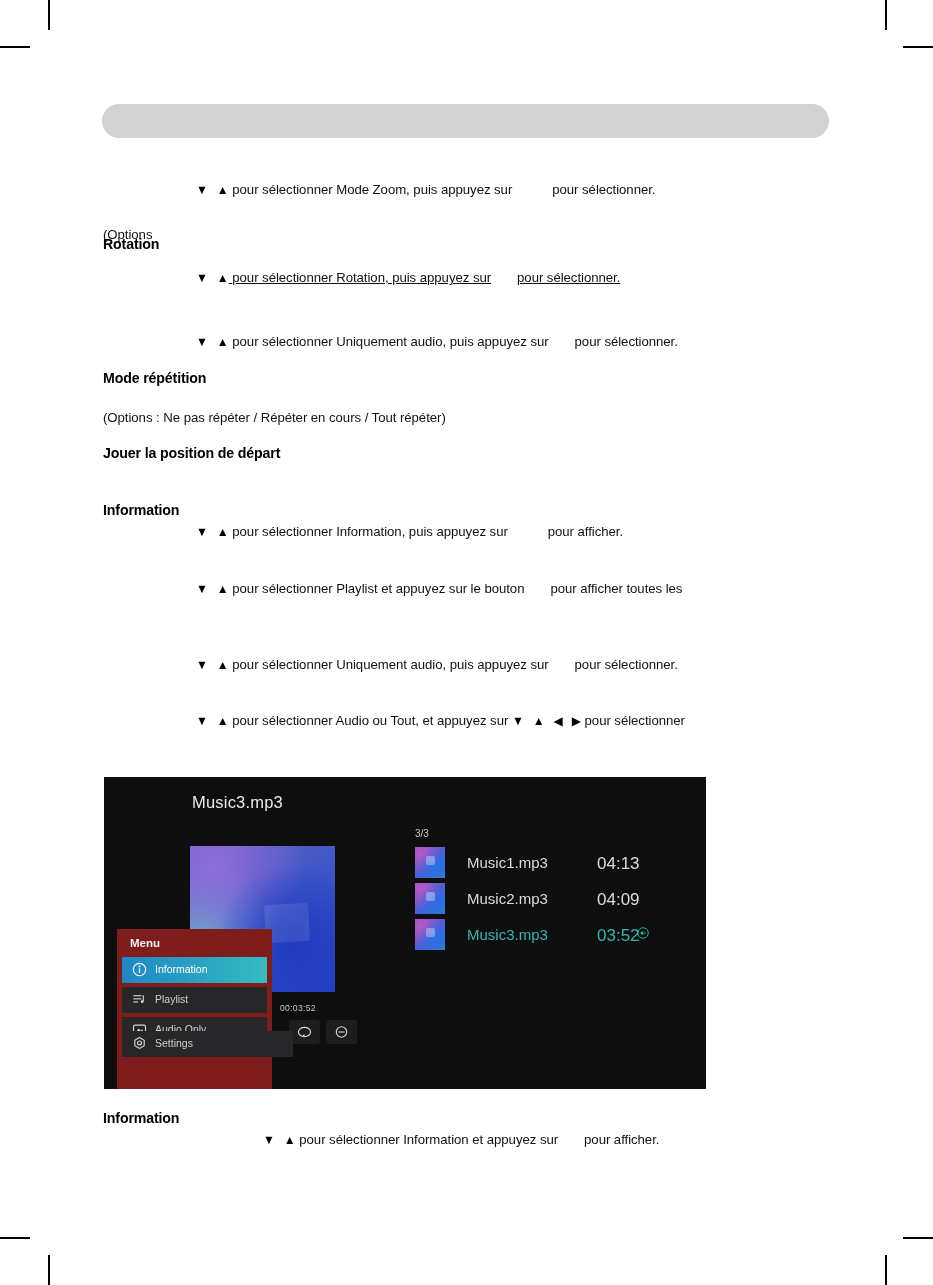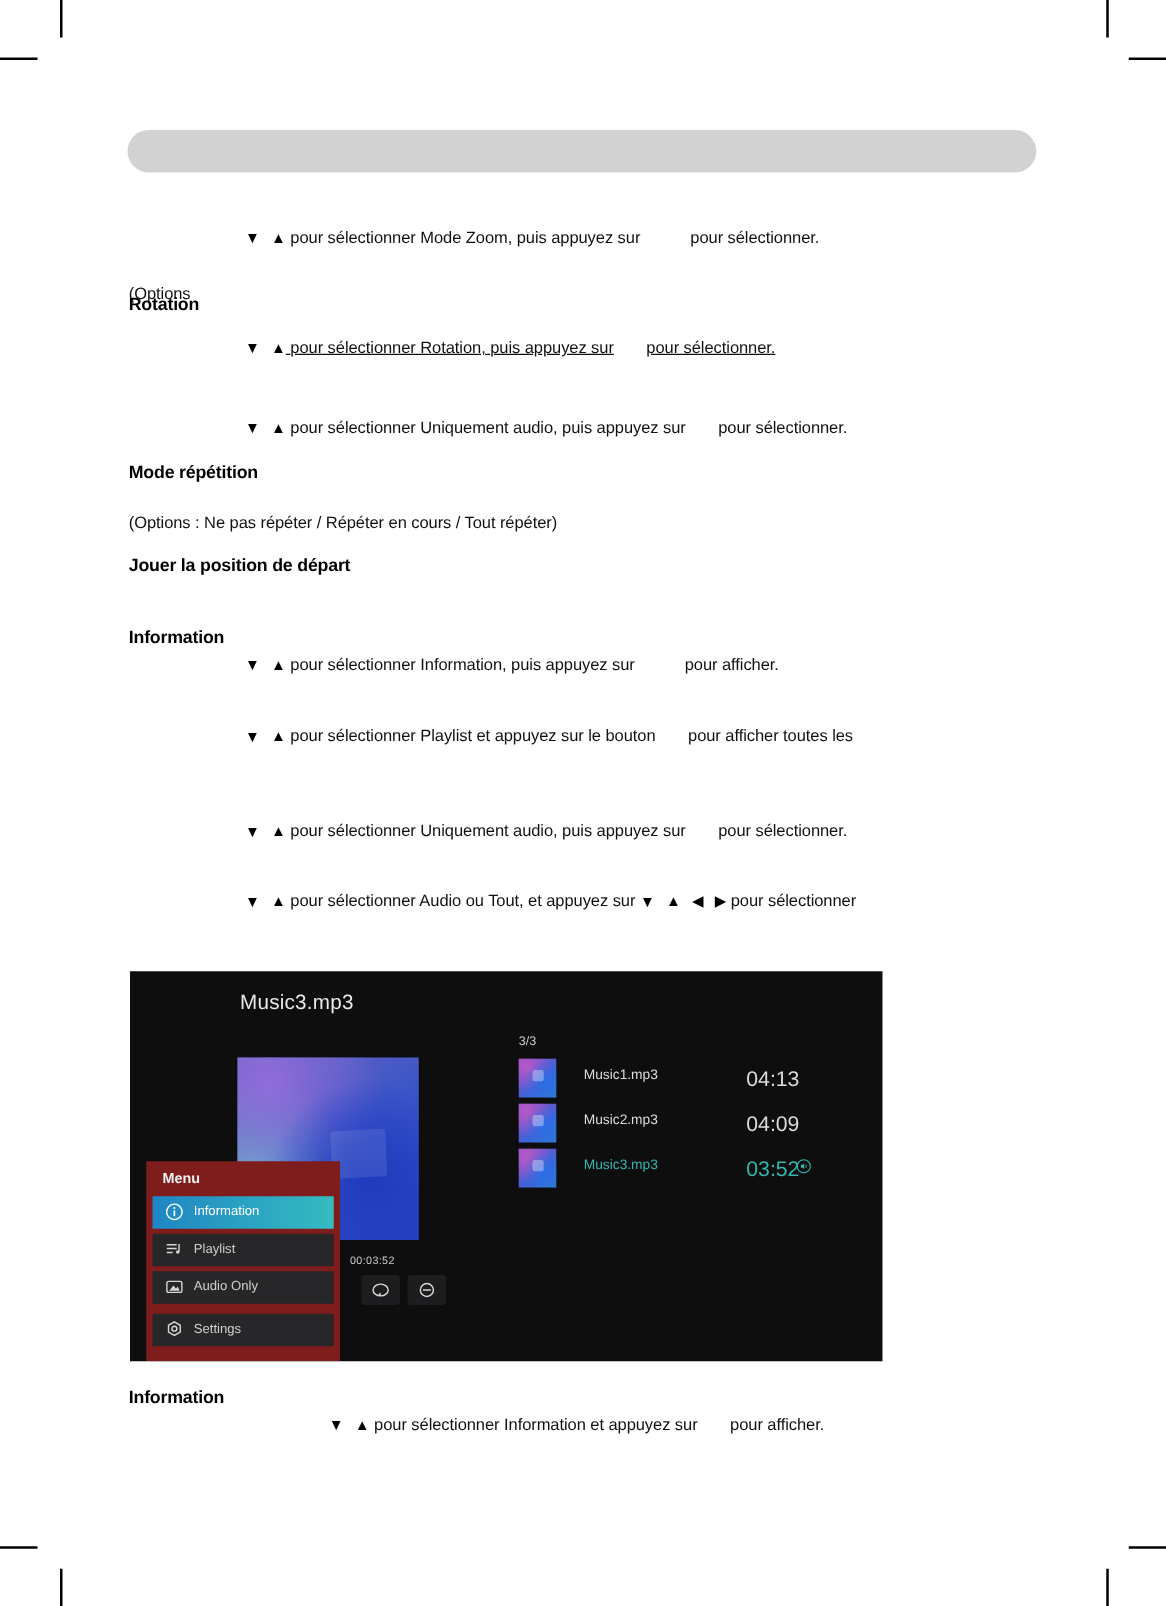--- a/index.html
+++ b/index.html
@@ -145,21 +145,21 @@
     position: absolute;
     left: 11px; top: 9px;
     width: 9px; height: 9px;
     background: rgba(255,255,255,0.35);
     border-radius: 2px;
   }
   .track-name {
     position: absolute;
     left: 52px;
     top: 7px;
-    font-size: 11px;
+    font-size: 15px;
     color: #dcdcdc;
   }
   .track-time {
     position: absolute;
     left: 182px;
     top: 7px;
     font-size: 17px;
     color: #dcdcdc;
   }
   .track-row.active .track-name,
@@ -234,21 +234,21 @@
     color: #cfcfcf;
   }
   .osd-item.selected {
     background: linear-gradient(90deg, #1f86c4 0%, #35bcc0 100%);
   }
   .osd-item.selected .osd-label { color: #ffffff; }
   .osd-item.selected .osd-ico { color: #ffffff; }
   #osd-i0 { top: 28px; }
   #osd-i1 { top: 58px; }
   #osd-i2 { top: 88px; }
-  #osd-i3 { top: 122px; }
+  #osd-i3 { top: 102px; padding-left: 26px; }
 </style>
 </head>
 <body>
 
 <div class="cmark v" style="left:48px; top:0; height:30px;"></div>
 <div class="cmark h" style="left:0; top:46px; width:30px;"></div>
 <div class="cmark v" style="left:885px; top:0; height:30px;"></div>
 <div class="cmark h" style="left:903px; top:46px; width:30px;"></div>
 <div class="cmark h" style="left:0; top:1237px; width:30px;"></div>
 <div class="cmark v" style="left:48px; top:1255px; height:30px;"></div>

